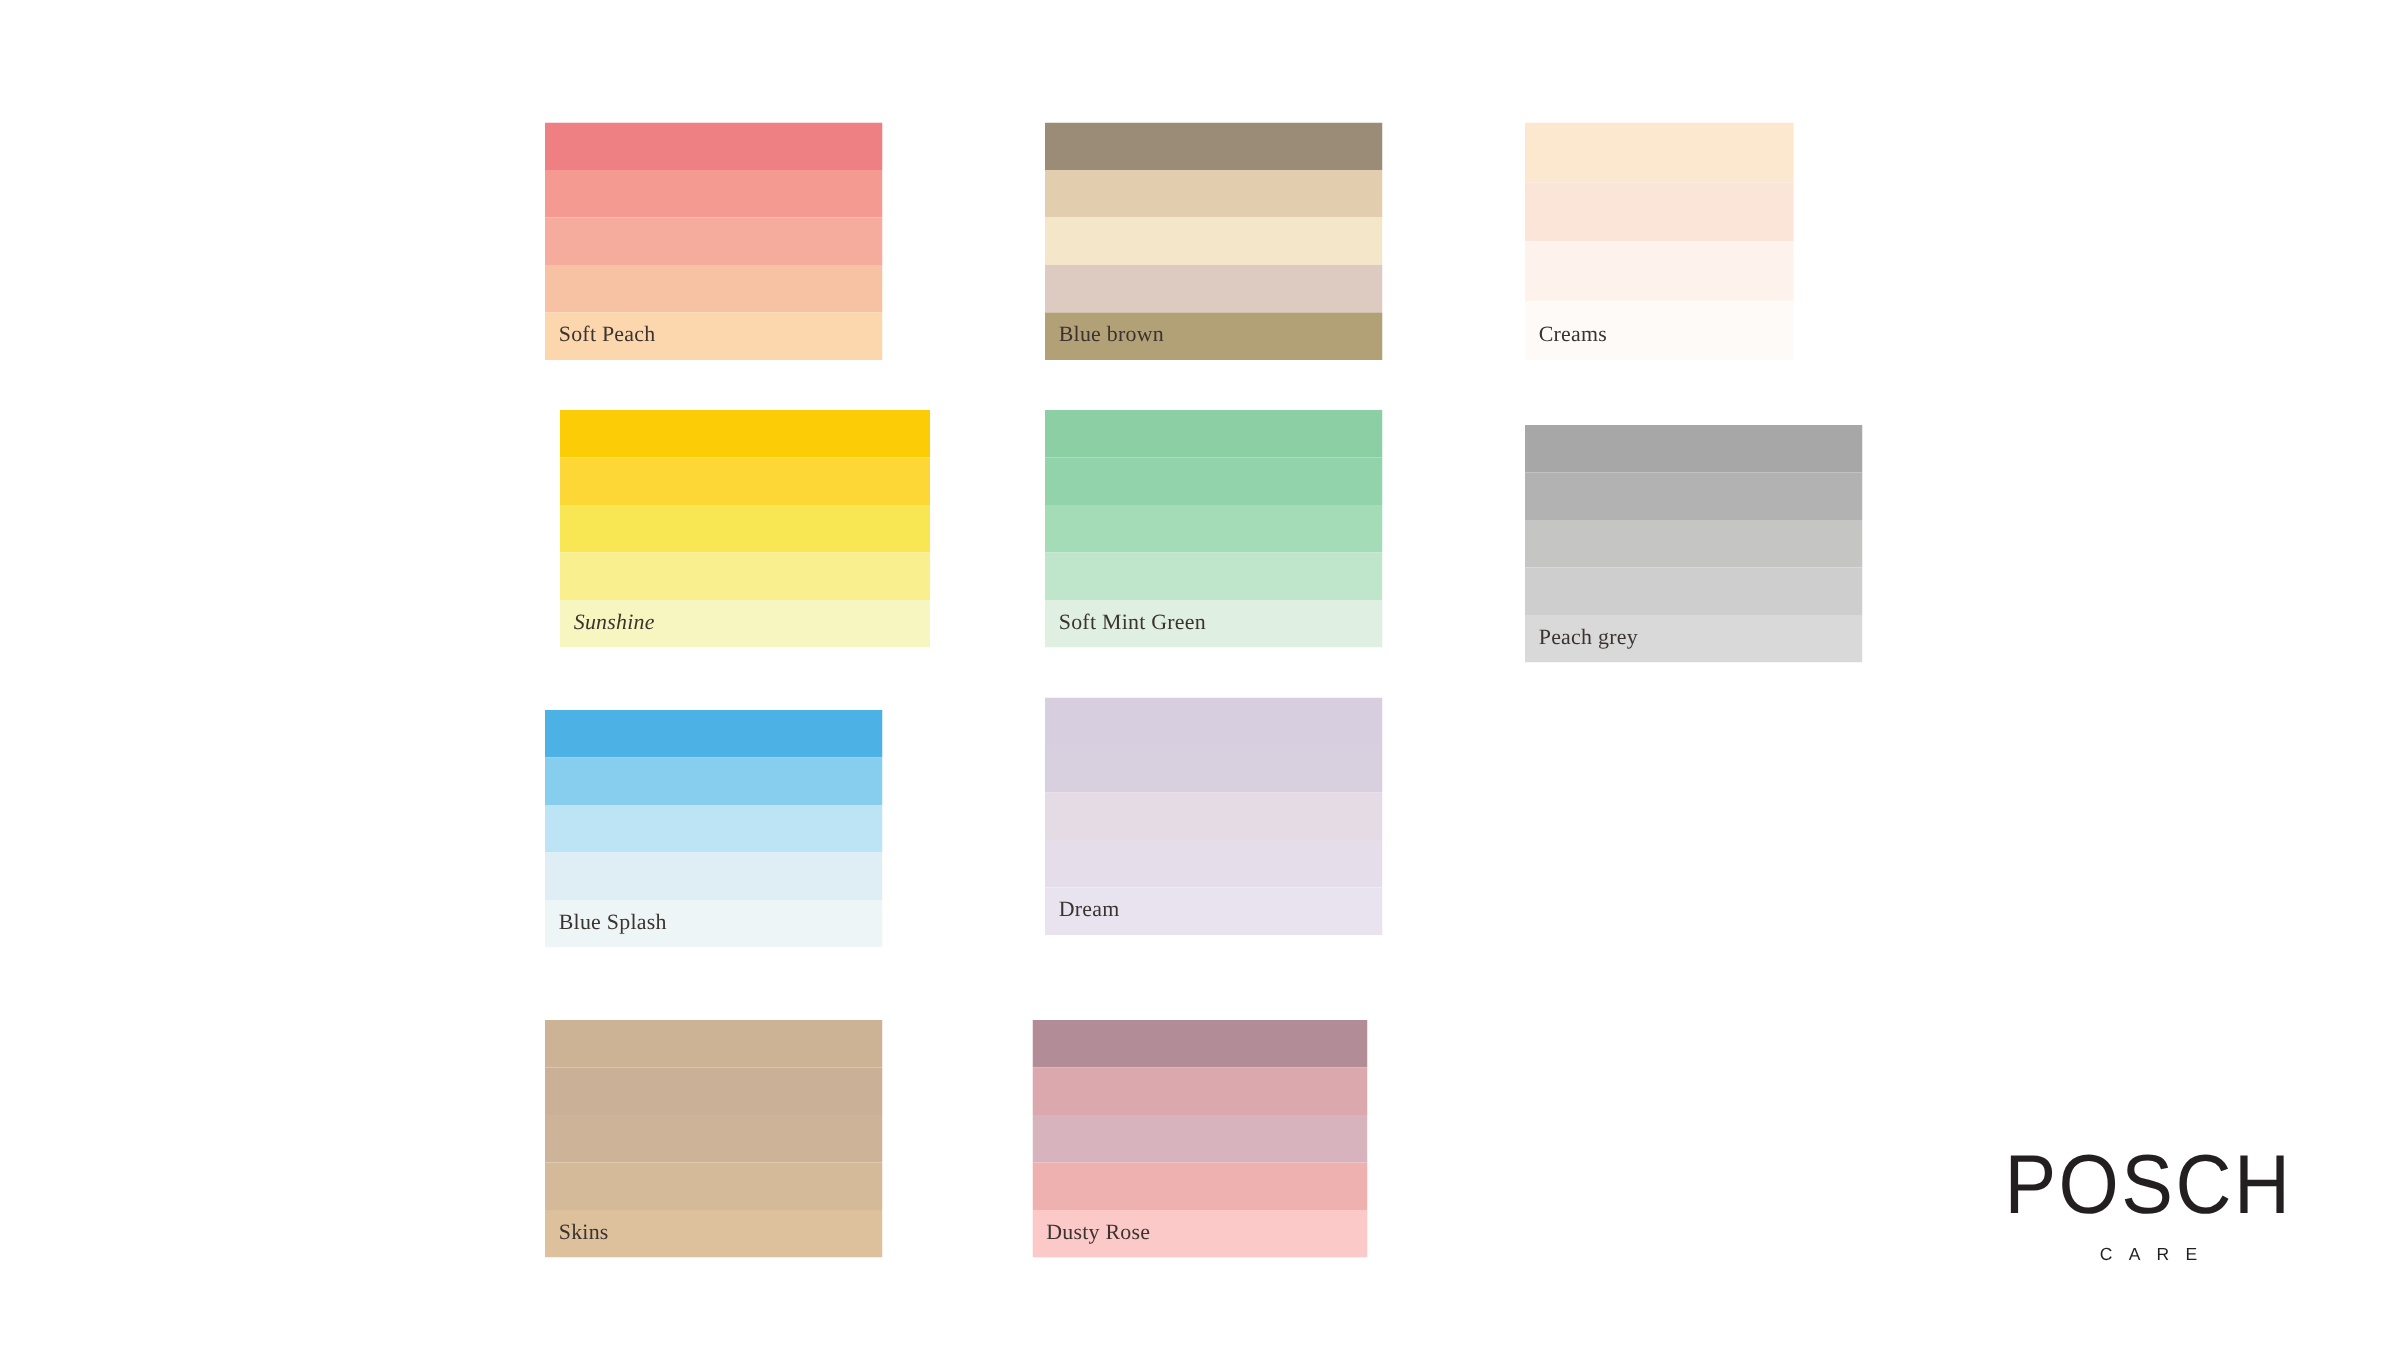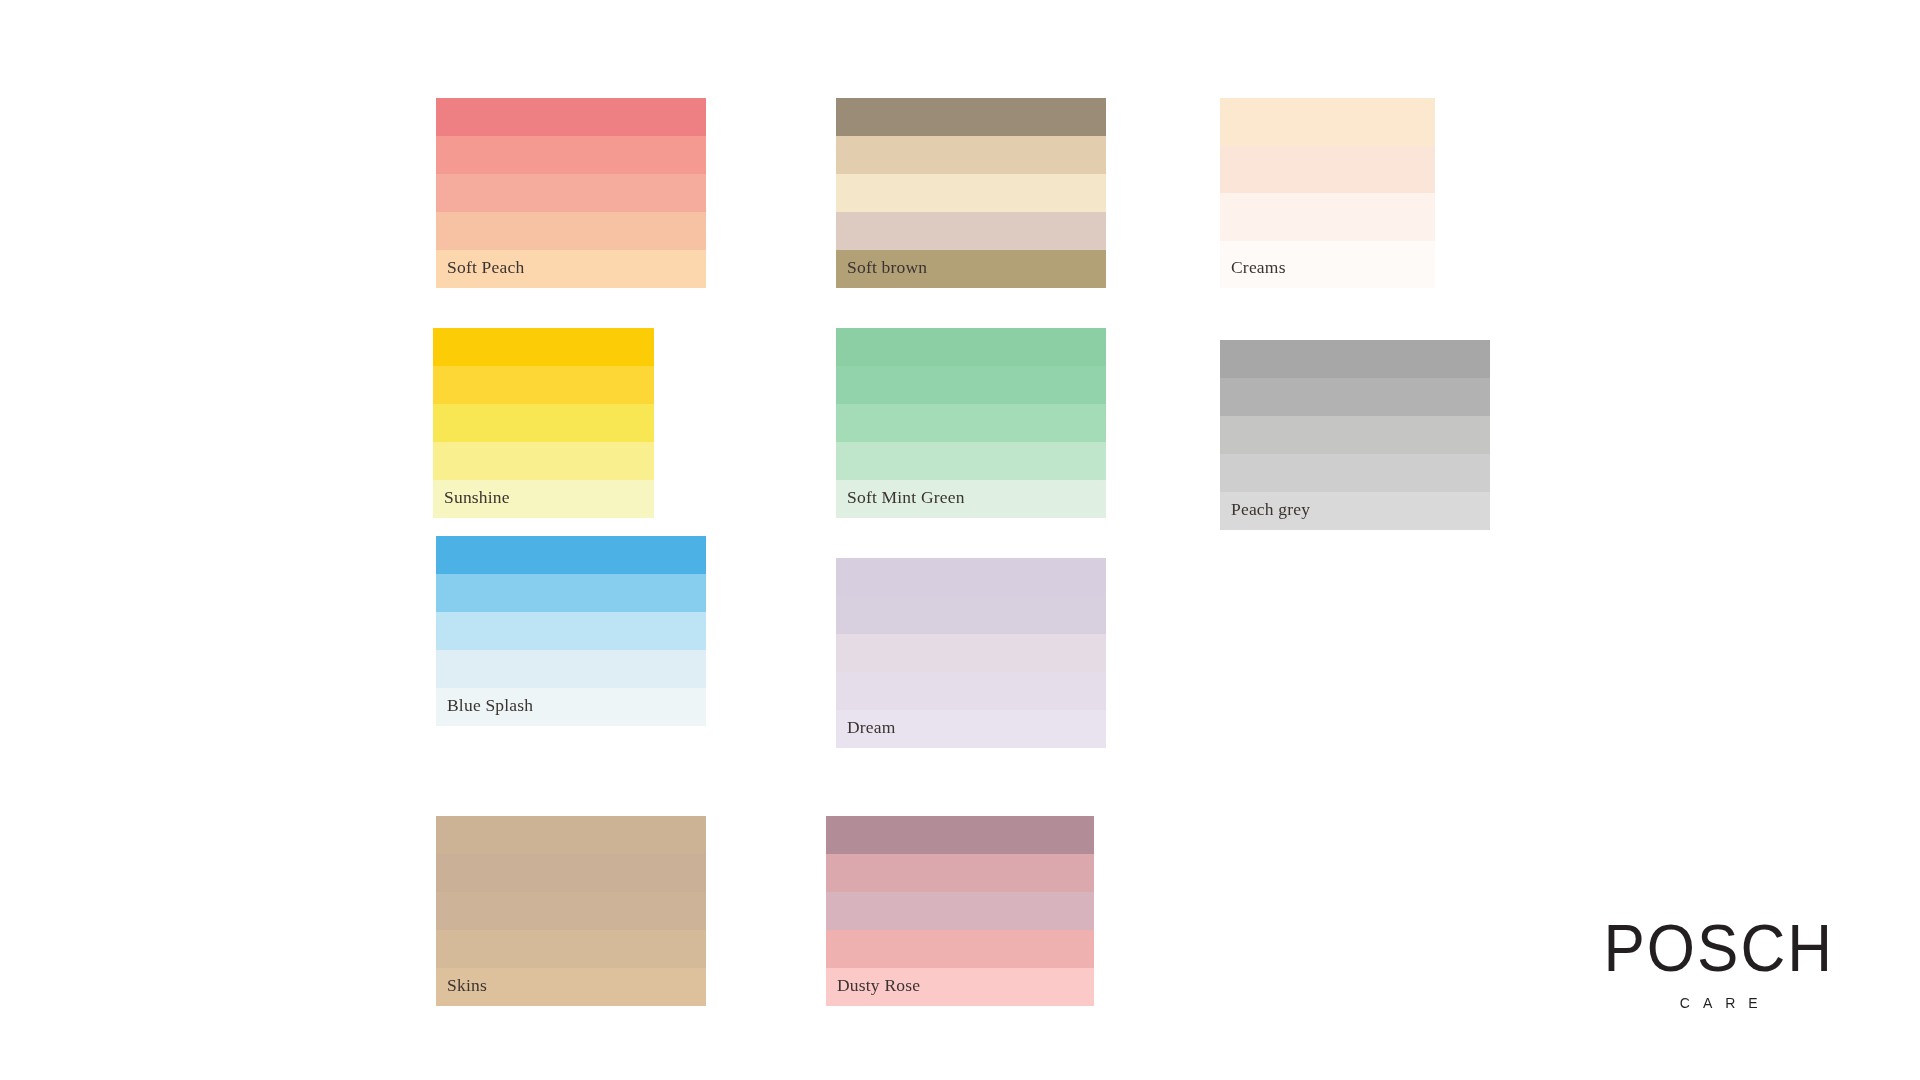--- a/index.html
+++ b/index.html
@@ -84,30 +84,30 @@
       <div class="band" style="background: rgb(247, 194, 163);"></div>
       <div class="band" style="background: rgb(252, 215, 174);"></div>
       <div class="swatch-label" style="color: rgb(59, 51, 48);">Soft Peach</div>
     </div>
     <div class="swatch" style="left: 836px; top: 98px; width: 270px; height: 190px;">
       <div class="band" style="background: rgb(154, 140, 118);"></div>
       <div class="band" style="background: rgb(227, 205, 175);"></div>
       <div class="band" style="background: rgb(244, 230, 201);"></div>
       <div class="band" style="background: rgb(221, 202, 192);"></div>
       <div class="band" style="background: rgb(178, 160, 119);"></div>
-      <div class="swatch-label" style="color: rgb(59, 51, 48);">Soft brown</div>
+      <div class="swatch-label" style="color: rgb(59, 51, 48);">Blue brown</div>
     </div>
     <div class="swatch" style="left: 1220px; top: 98px; width: 215px; height: 190px;">
       <div class="band" style="background: rgb(252, 231, 207);"></div>
       <div class="band" style="background: rgb(251, 229, 217);"></div>
       <div class="band" style="background: rgb(253, 243, 236);"></div>
       <div class="band" style="background: rgb(254, 250, 247);"></div>
       <div class="swatch-label" style="color: rgb(59, 51, 48);">Creams</div>
     </div>
-    <div class="swatch" style="left: 433px; top: 328px; width: 221px; height: 190px;">
+    <div class="swatch" style="left: 448px; top: 328px; width: 296px; height: 190px; font-style: italic;">
       <div class="band" style="background: rgb(252, 205, 6);"></div>
       <div class="band" style="background: rgb(252, 215, 53);"></div>
       <div class="band" style="background: rgb(249, 230, 83);"></div>
       <div class="band" style="background: rgb(249, 239, 143);"></div>
       <div class="band" style="background: rgb(247, 245, 192);"></div>
       <div class="swatch-label" style="color: rgb(59, 51, 48);">Sunshine</div>
     </div>
     <div class="swatch" style="left: 836px; top: 328px; width: 270px; height: 190px;">
       <div class="band" style="background: rgb(140, 207, 164);"></div>
       <div class="band" style="background: rgb(146, 211, 171);"></div>
@@ -117,21 +117,21 @@
       <div class="swatch-label" style="color: rgb(59, 51, 48); text-align: center;">Soft Mint Green</div>
     </div>
     <div class="swatch" style="left: 1220px; top: 340px; width: 270px; height: 190px;">
       <div class="band" style="background: rgb(167, 167, 167);"></div>
       <div class="band" style="background: rgb(178, 178, 178);"></div>
       <div class="band" style="background: rgb(197, 197, 196);"></div>
       <div class="band" style="background: rgb(206, 206, 206);"></div>
       <div class="band" style="background: rgb(217, 217, 217);"></div>
       <div class="swatch-label" style="color: rgb(59, 51, 48);">Peach grey</div>
     </div>
-    <div class="swatch" style="left: 436px; top: 536px; width: 270px; height: 190px;">
+    <div class="swatch" style="left: 436px; top: 568px; width: 270px; height: 190px;">
       <div class="band" style="background: rgb(76, 177, 229);"></div>
       <div class="band" style="background: rgb(134, 205, 238);"></div>
       <div class="band" style="background: rgb(189, 228, 245);"></div>
       <div class="band" style="background: rgb(223, 238, 244);"></div>
       <div class="band" style="background: rgb(238, 245, 247);"></div>
       <div class="swatch-label" style="color: rgb(59, 51, 48);">Blue Splash</div>
     </div>
     <div class="swatch" style="left: 836px; top: 558px; width: 270px; height: 190px;">
       <div class="band" style="background: rgb(215, 207, 224);"></div>
       <div class="band" style="background: rgb(216, 207, 223);"></div>

